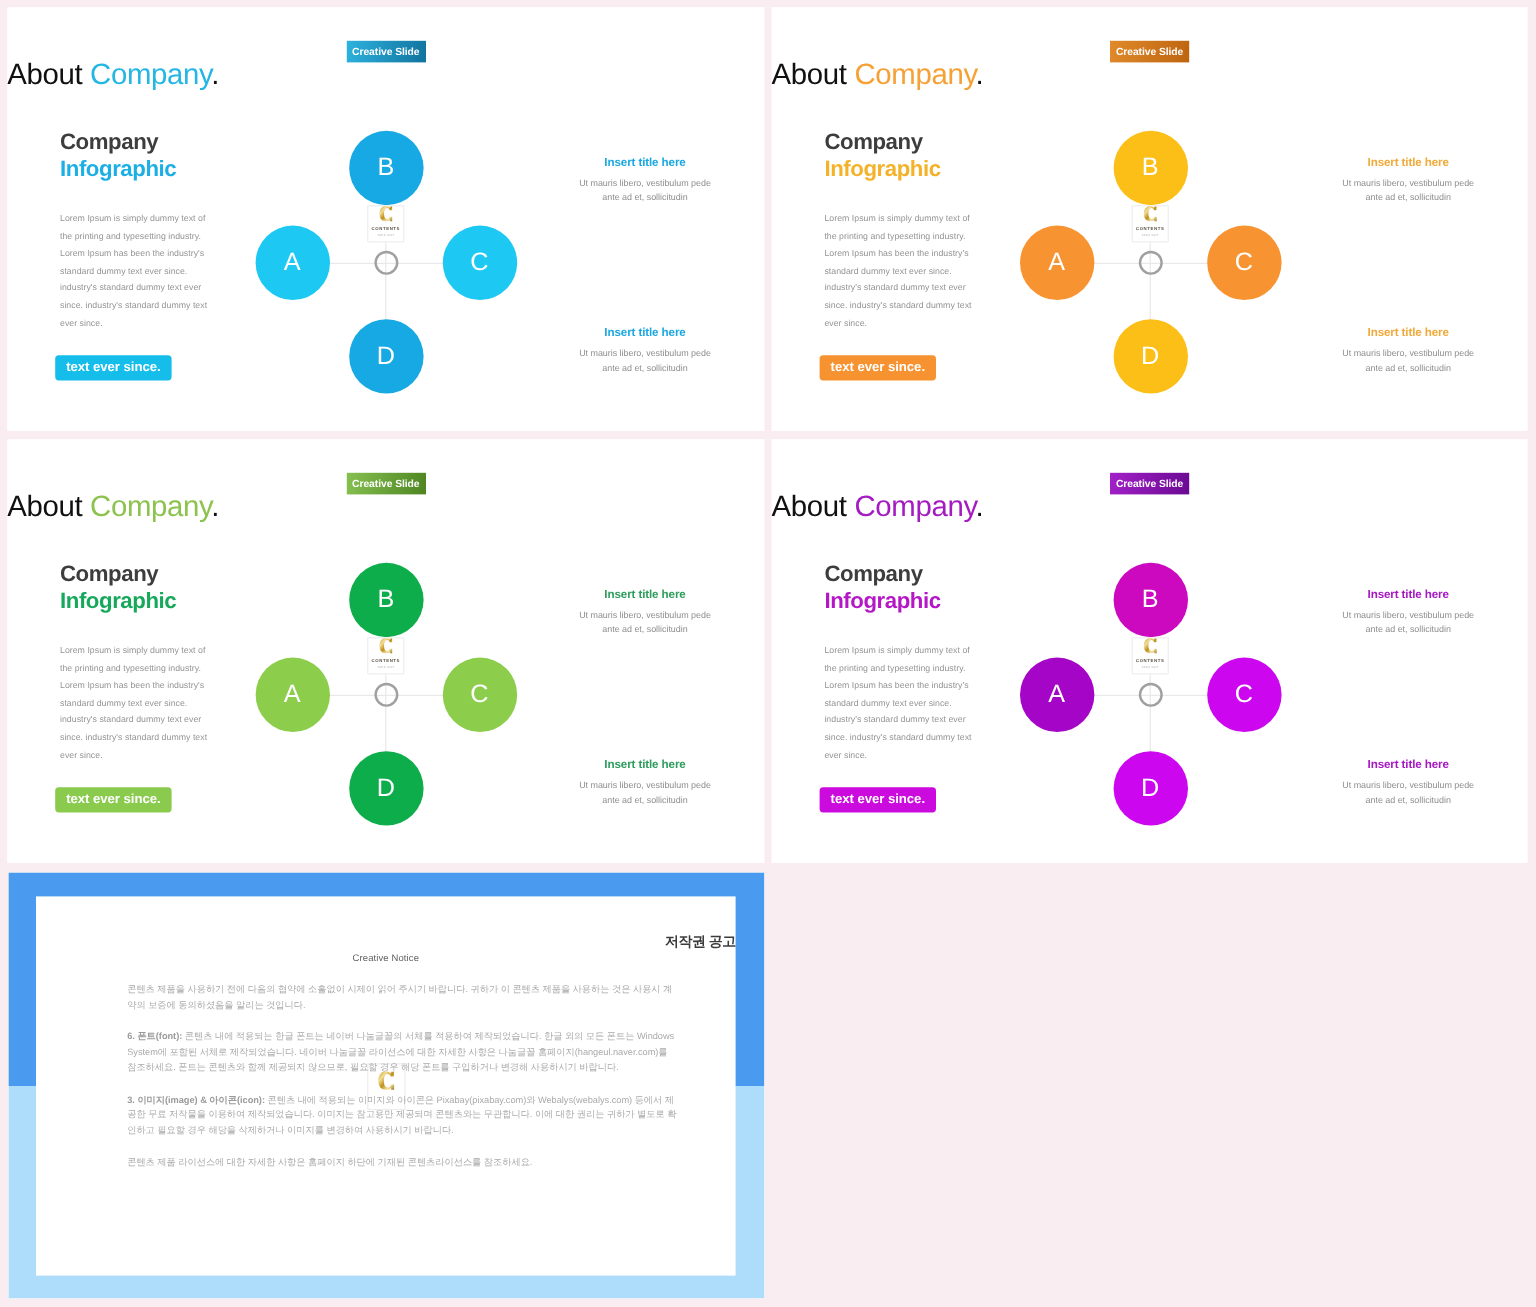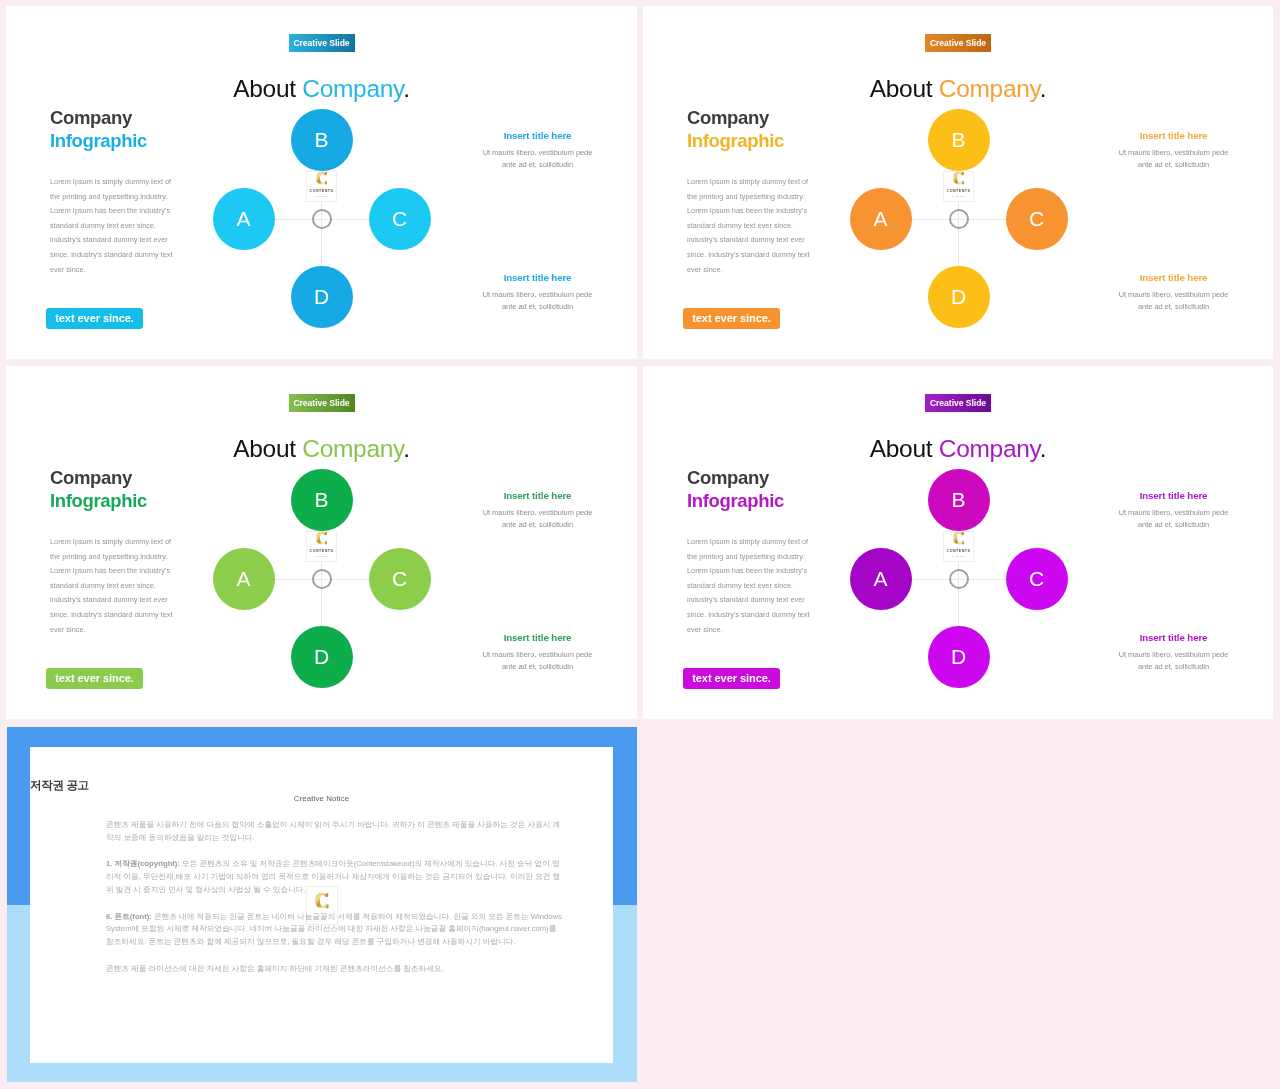--- a/index.html
+++ b/index.html
@@ -10,29 +10,29 @@
   .slide{position:absolute;background:#fff;overflow:hidden;}
   .s0{left:6px;top:6px;width:631px;height:353px;}
   .s1{left:643px;top:6px;width:630px;height:353px;}
   .s2{left:6px;top:366px;width:631px;height:353px;}
   .s3{left:643px;top:366px;width:630px;height:353px;}
   .s4{left:7px;top:727px;width:630px;height:355px;}
 
   .badge{position:absolute;left:50%;transform:translateX(-50%);top:28px;height:18px;
     line-height:18px;width:66px;color:#fff;font-size:8.6px;font-weight:700;
     letter-spacing:-.05px;white-space:nowrap;text-align:center;}
-  .about{position:absolute;left:0;right:0;top:42px;text-align:center;
-    font-size:24.5px;font-weight:400;color:#111;letter-spacing:-.3px;line-height:1.2;margin-top:26px;}
+  .about{position:absolute;left:0;right:0;top:42px;
+    font-size:24.5px;font-weight:400;color:#111;letter-spacing:-.3px;line-height:1.2;}
   .about .dot{color:#111;}
   .lhead{position:absolute;left:44px;top:101px;font-size:18.5px;font-weight:700;
     color:#3d3d3d;line-height:1.24;letter-spacing:-.35px;}
   .lhead span{display:block;}
   .lbody{position:absolute;left:44px;top:169px;width:126px;font-size:7.3px;
     color:#949494;line-height:14.6px;font-weight:400;letter-spacing:.02px;}
-  .lbtn{position:absolute;left:40px;top:302px;height:21px;line-height:21px;width:97px;
+  .lbtn{position:absolute;left:40px;top:290px;height:21px;line-height:21px;width:97px;
     text-align:center;border-radius:3px;color:#fff;font-size:11px;font-weight:700;white-space:nowrap;letter-spacing:-.05px;}
   .rblk{position:absolute;right:43px;text-align:center;width:113px;}
   .rblk .rt{font-size:9.7px;font-weight:700;letter-spacing:-.1px;line-height:1;}
   .rblk .rb{font-size:7.45px;color:#8e8e8e;line-height:12px;margin-top:6px;letter-spacing:-.02px;}
   .rblk.b0{top:125px;}
   .rblk.b1{top:267px;}
 
   
   .diagram{position:absolute;left:228.5px;top:126px;width:174px;height:174px;}
   .hline{position:absolute;left:0px;top:86.5px;width:174px;height:1px;background:#e8e8e8;}
@@ -50,21 +50,21 @@
     background:rgba(255,255,255,0.94);display:flex;flex-direction:column;align-items:center;}
 
   .wmC{display:block;margin-top:-5px;position:relative;z-index:2;}
   .wmName{font-size:3.6px;font-weight:700;color:#554a38;letter-spacing:.5px;margin-top:1.2px;line-height:1;opacity:.95;}
   .wmTag{font-size:2.4px;color:#a49a8a;letter-spacing:.3px;margin-top:1.8px;line-height:1;opacity:.85;}
 
   
   .cbandtop{position:absolute;left:0;top:0;width:630px;height:178px;}
   .cbandbot{position:absolute;left:0;top:178px;width:630px;height:177px;}
   .ccard{position:absolute;left:23px;top:20px;width:583px;height:316px;background:#fff;}
-  .ctitleko{position:absolute;left:0;right:0;top:32px;text-align:left;
+  .ctitleko{position:absolute;left:0;right:0;top:32px;text-align:right;
     font-size:11.6px;font-weight:700;color:#3c3c3c;letter-spacing:-.4px;line-height:1;}
   .ctitleen{position:absolute;left:0;right:0;top:46.5px;text-align:center;
     font-size:7.9px;font-weight:400;color:#5f5f5f;letter-spacing:.1px;line-height:1.3;}
   .ctext{position:absolute;left:66px;top:72px;width:458px;margin-left:10px;}
   .cp{font-size:7.7px;color:#a9a9a9;line-height:12.6px;margin-bottom:14.3px;
     letter-spacing:-.02px;text-align:left;word-break:break-all;}
   .cp b{font-weight:700;color:#9a9a9a;}
   .cwm{position:absolute;left:50%;transform:translateX(-50%);top:138.5px;
     width:32px;height:39px;border:1px solid #ededed;background:rgba(255,255,255,.4);
     display:flex;align-items:flex-start;justify-content:center;padding-top:3px;z-index:0;}
@@ -253,22 +253,22 @@
   </div>
 
   <div class="slide s4">
     <div class="cbandtop" style="background: rgb(74, 155, 240);"></div>
     <div class="cbandbot" style="background: rgb(174, 220, 251);"></div>
     <div class="ccard">
       <div class="ctitleko">저작권 공고</div>
       <div class="ctitleen">Creative Notice</div>
       <div class="ctext">
         <p class="cp"><b></b><span>콘텐츠 제품을 사용하기 전에 다음의 협약에 소홀없이 시제이 읽어 주시기 바랍니다. 귀하가 이 콘텐츠 제품을 사용하는 것은 사용시 계약의 보증에 동의하셨음을 알리는 것입니다.</span></p>
-        <p class="cp"><b>1. 저작권(copyright):</b><span> 모든 콘텐츠의 소유 및 저작권은 콘텐츠테이크아웃(Contentstakeout)의 제작사에게 있습니다. 사전 승낙 없이 영리적 이용, 무단전재,배포 사기 기법에 의하여 영리 목적으로 이용하거나 제삼자에게 이용하는 것은 금지되어 있습니다. 이러한 요건 행위 발견 시 중지인 민사 및 형사상의 사법상 될 수 있습니다.</span></p>
         <p class="cp"><b>6. 폰트(font):</b><span> 콘텐츠 내에 적용되는 한글 폰트는 네이버 나눔글꼴의 서체를 적용하여 제작되었습니다. 한글 외의 모든 폰트는 Windows System에 포함된 서체로 제작되었습니다. 네이버 나눔글꼴 라이선스에 대한 자세한 사항은 나눔글꼴 홈페이지(hangeul.naver.com)를 참조하세요. 폰트는 콘텐츠와 함께 제공되지 않으므로, 필요할 경우 해당 폰트를 구입하거나 변경해 사용하시기 바랍니다.</span></p>
+        <p class="cp"><b>3. 이미지(image) &amp; 아이콘(icon):</b><span> 콘텐츠 내에 적용되는 이미지와 아이콘은 Pixabay(pixabay.com)와 Webalys(webalys.com) 등에서 제공한 무료 저작물을 이용하여 제작되었습니다. 이미지는 참고용만 제공되며 콘텐츠와는 무관합니다. 이에 대한 권리는 귀하가 별도로 확인하고 필요할 경우 해당을 삭제하거나 이미지를 변경하여 사용하시기 바랍니다.</span></p>
         <p class="cp"><b></b><span>콘텐츠 제품 라이선스에 대한 자세한 사항은 홈페이지 하단에 기재된 콘텐츠라이선스를 참조하세요.</span></p>
       </div>
       <div class="cwm">
         <svg viewBox="0 0 100 110" width="14" height="21">
           <defs>
             <linearGradient id="goldg9" x1="0" y1="0" x2="1" y2="1">
               <stop offset="0%" stop-color="#C79A24"></stop>
               <stop offset="28%" stop-color="#F2DE97"></stop>
               <stop offset="52%" stop-color="#C08F1B"></stop>
               <stop offset="76%" stop-color="#F6E6A8"></stop>

